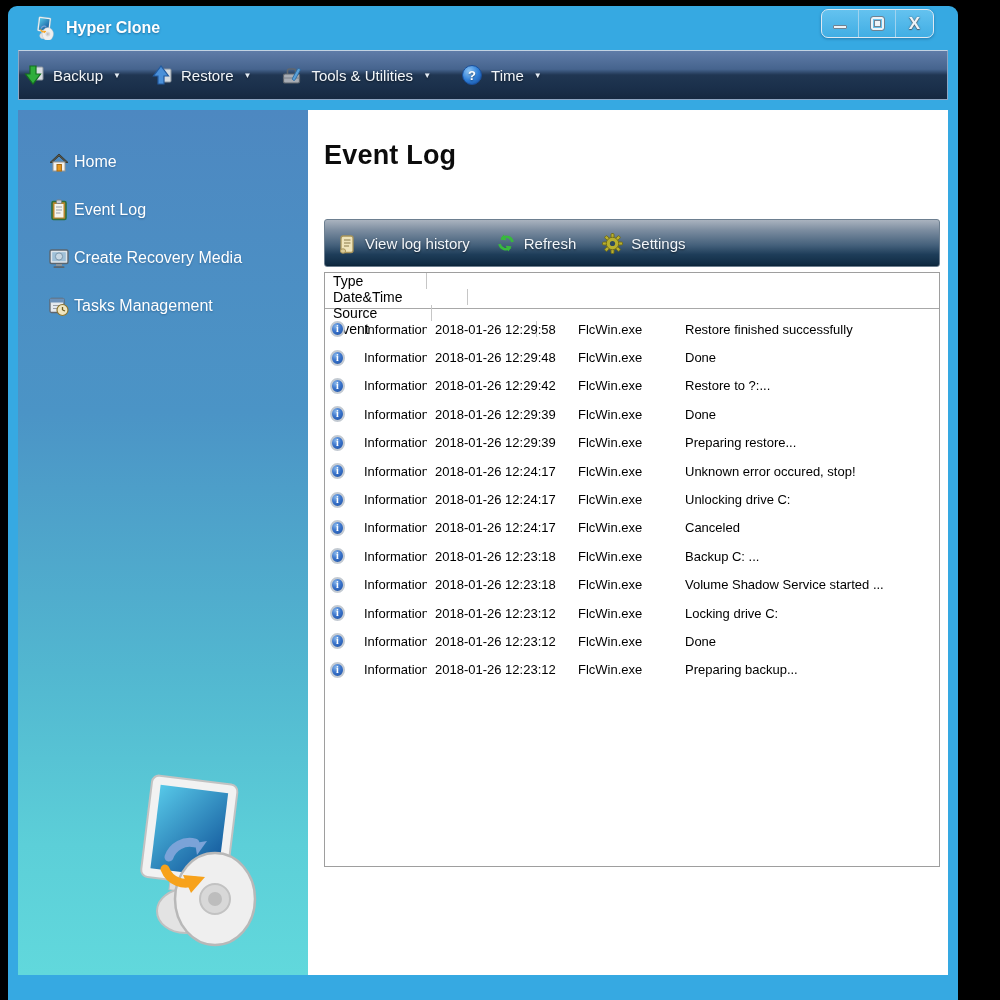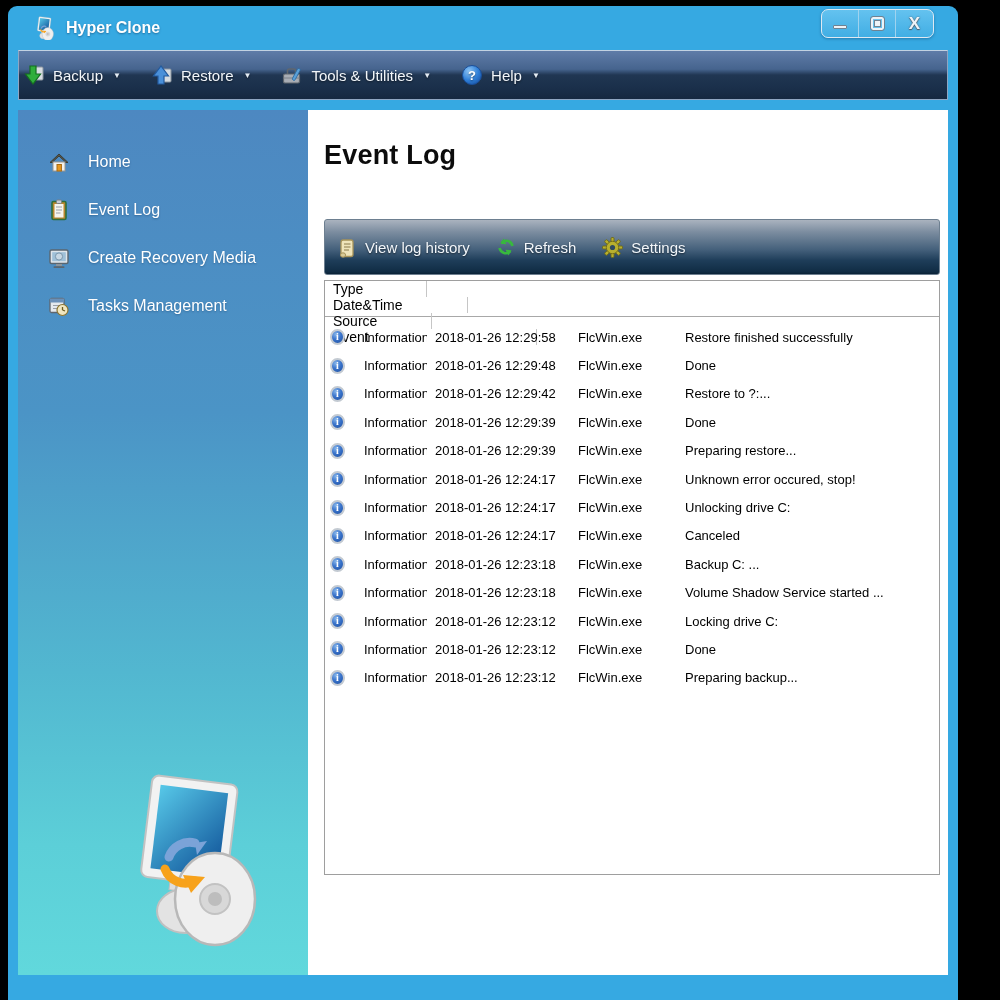--- a/index.html
+++ b/index.html
@@ -38,30 +38,30 @@
                text-shadow:0 1px 2px rgba(0,0,0,.5); cursor:default; }
   .menu-item svg { display:block; }
   .drop-arrow { font-size:8px; color:#e4ecf4; margin-left:2px; }
 
   
   .content { margin:10px 10px 0; height:865px; display:flex; }
 
   .sidebar { width:290px; display:flex; flex-direction:column;
              background:linear-gradient(180deg,#4d88c1 0%, #4b94c6 35%, #52b7d0 65%, #5ccfd8 85%, #61d8dc 100%);
              padding-top:28px; }
-  .side-item { display:flex; align-items:center; gap:18px; height:48px; padding-left:30px;
+  .side-item { display:flex; align-items:center; gap:4px; height:48px; padding-left:30px;
                color:#fff; font-size:16px; text-shadow:0 1px 2px rgba(0,40,80,.35); cursor:default; }
   .side-item svg { display:block; }
   .side-logo { margin:auto auto 22px; padding-left:55px; }
 
   .main { flex:1; background:#fff; padding:30px 8px 0 16px; overflow:hidden; }
   .page-title { font-size:27px; font-weight:bold; color:#0c0c0c; letter-spacing:.2px; }
   .page-subtitle { margin-top:28px; font-size:14px; color:#0e0e1e; }
 
-  .toolbar { margin-top:48px; height:56px; display:flex; align-items:center; gap:26px;
+  .toolbar { margin-top:48px; height:48px; display:flex; align-items:center; gap:26px;
              padding-left:12px; border-radius:3px;
              background:linear-gradient(180deg,#aab3bf 0%, #7c8da0 22%, #44607b 55%, #1e3d59 75%, #102c44 96%, #0a2236 100%);
              border:1px solid #6d7f90; }
   .tool-btn { display:flex; align-items:center; gap:8px; color:#f2f6fa; font-size:15px;
               text-shadow:0 1px 2px rgba(0,0,0,.55); cursor:default; }
   .tool-btn svg { display:block; }
 
   
   .log-table { margin-top:5px; height:595px; border:1px solid #9e9e9e; background:#fff;
                display:flex; flex-direction:column; overflow:hidden; }
@@ -236,21 +236,21 @@
       <svg width="22" height="22" viewBox="0 0 21 22">
           <use href="#ic-toolbox"></use>
         </svg>
       <span>Tools &amp; Utilities</span>
       <span class="drop-arrow">▼</span>
     </div>
     <div class="menu-item">
       <svg width="22" height="22" viewBox="0 0 22 22">
           <use href="#ic-help"></use>
         </svg>
-      <span>Help</span>
+      <span>Time</span>
       <span class="drop-arrow">▼</span>
     </div>
   </div>
 
   <div class="content">
 
     <div class="sidebar">
       <div class="side-item">
         <svg width="22" height="22" viewBox="0 0 22 21">
             <use href="#ic-home"></use>

